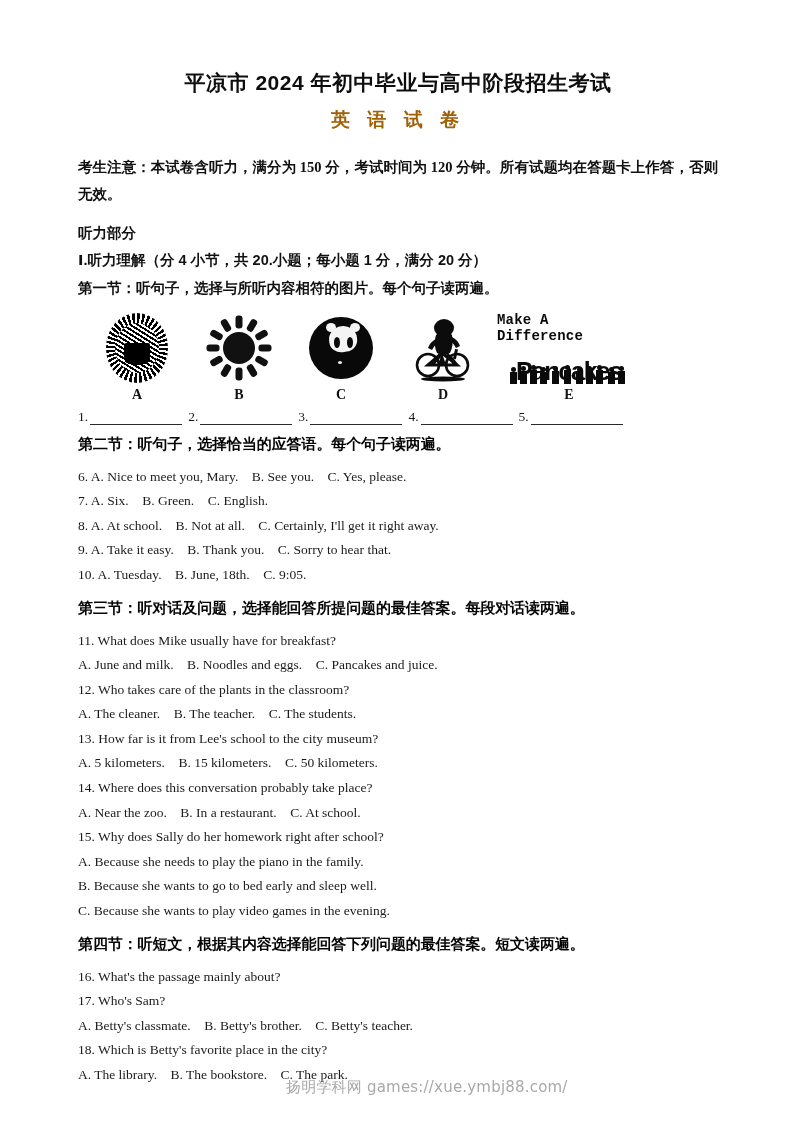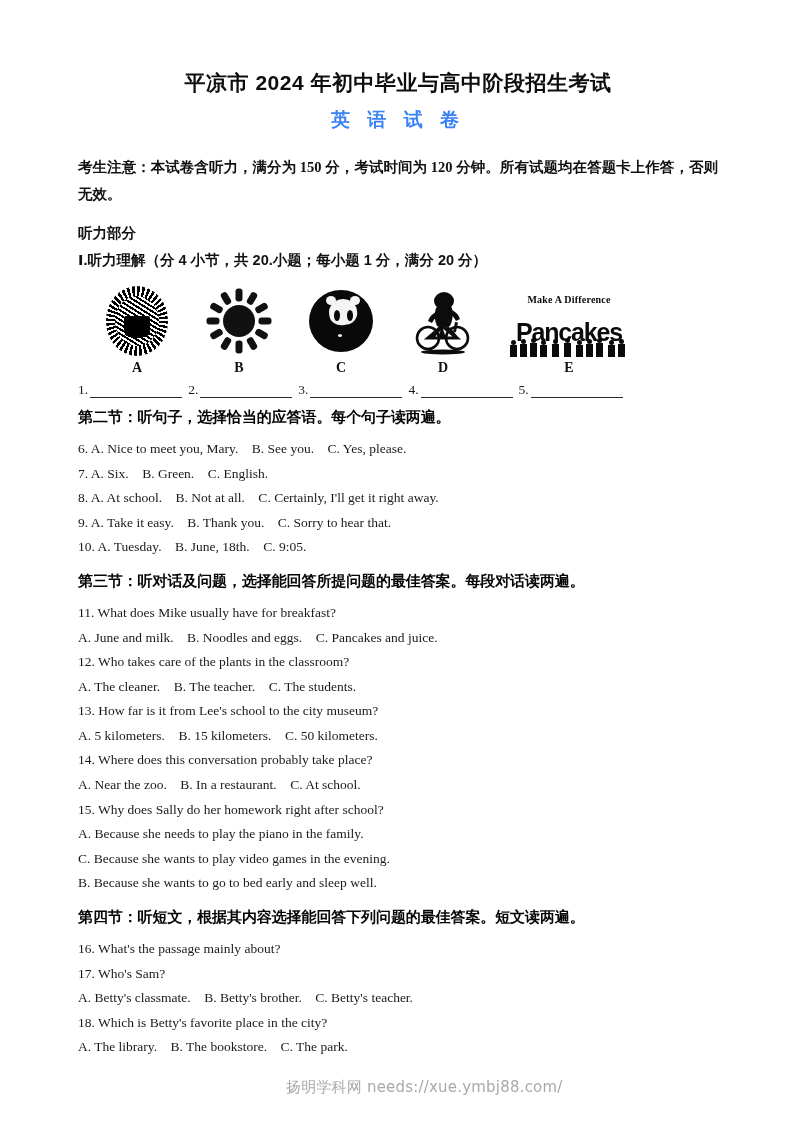--- a/index.html
+++ b/index.html
@@ -45,21 +45,21 @@
     color: #0d0d0d;
   }
   .title-sub {
     text-align: center;
     font-family: "Liberation Sans", "DejaVu Sans", sans-serif;
     font-weight: 700;
     font-size: 19px;
     letter-spacing: 6px;
     line-height: 1.25;
     margin: 0 0 22px 0;
-    color: #3b82f6;
+    color: #a16207;
   }
 
   
   .notice {
     font-family: Liberation Serif, serif;
     font-weight: 700;
     font-size: 14.5px;
     line-height: 1.85;
     text-align: justify;
     margin: 0 0 6px 0;
@@ -224,23 +224,23 @@
   
   .vol {
     width: 144px;
     display: flex;
     flex-direction: column;
     align-items: center;
     justify-content: flex-end;
     height: 72px;
   }
   .vol-top {
-    font-family: Liberation Serif, serif;
-    font-weight: 700;
-    font-size: 10px;
+    font-family: Liberation Mono, monospace;
+    font-weight: 700;
+    font-size: 14px;
     letter-spacing: 0.2px;
     color: #0a0a0a;
     margin-bottom: 16px;
   }
   .vol-word {
     position: relative;
     font-family: "Liberation Sans", "DejaVu Sans", sans-serif;
     font-weight: 700;
     font-size: 25px;
     letter-spacing: -1.2px;
@@ -313,20 +313,21 @@
 
     <h1 class="title-main">平凉市 2024 年初中毕业与高中阶段招生考试</h1>
     <h2 class="title-sub">英 语 试 卷</h2>
 
     <p class="notice">考生注意：本试卷含听力，满分为 150 分，考试时间为 120 分钟。所有试题均在答题卡上作答，否则无效。</p>
 
     <div class="spacer-sm"></div>
 
     <p class="cn-head">听力部分</p>
     <p class="cn-head">Ⅰ.听力理解（分 4 小节，共 20.小题；每小题 1 分，满分 20 分）</p>
+    <p class="cn-head">第一节：听句子，选择与所听内容相符的图片。每个句子读两遍。</p>
 
     <div class="pic-strip">
 
       <div class="pic-cell">
         <div class="pic-box">
           <div class="seal"></div>
         </div>
         <div class="pic-label">A</div>
       </div>
 
@@ -456,31 +457,31 @@
         <p class="en-line">11. What does Mike usually have for breakfast?</p>
         <p class="en-line">A. June and milk.    B. Noodles and eggs.    C. Pancakes and juice.</p>
         <p class="en-line">12. Who takes care of the plants in the classroom?</p>
         <p class="en-line">A. The cleaner.    B. The teacher.    C. The students.</p>
         <p class="en-line">13. How far is it from Lee's school to the city museum?</p>
         <p class="en-line">A. 5 kilometers.    B. 15 kilometers.    C. 50 kilometers.</p>
         <p class="en-line">14. Where does this conversation probably take place?</p>
         <p class="en-line">A. Near the zoo.    B. In a restaurant.    C. At school.</p>
         <p class="en-line">15. Why does Sally do her homework right after school?</p>
         <p class="en-line">A. Because she needs to play the piano in the family.</p>
+        <p class="en-line">B. Because she wants to go to bed early and sleep well.</p>
         <p class="en-line">C. Because she wants to play video games in the evening.</p>
-        <p class="en-line">B. Because she wants to go to bed early and sleep well.</p>
       </div>
 
     <div class="spacer-sm"></div>
     <p class="cn-head-strong">第四节：听短文，根据其内容选择能回答下列问题的最佳答案。短文读两遍。</p>
     <div class="spacer-sm"></div>
     <div id="section4-items">
         <p class="en-line">16. What's the passage mainly about?</p>
         <p class="en-line">17. Who's Sam?</p>
         <p class="en-line">A. Betty's classmate.    B. Betty's brother.    C. Betty's teacher.</p>
         <p class="en-line">18. Which is Betty's favorite place in the city?</p>
         <p class="en-line">A. The library.    B. The bookstore.    C. The park.</p>
       </div>
 
   </div>
 
-  <div class="watermark">扬明学科网 needs://xue.ymbj88.com/</div>
+  <div class="watermark">扬明学科网 games://xue.ymbj88.com/</div>
 </div>
 
 </body></html>

